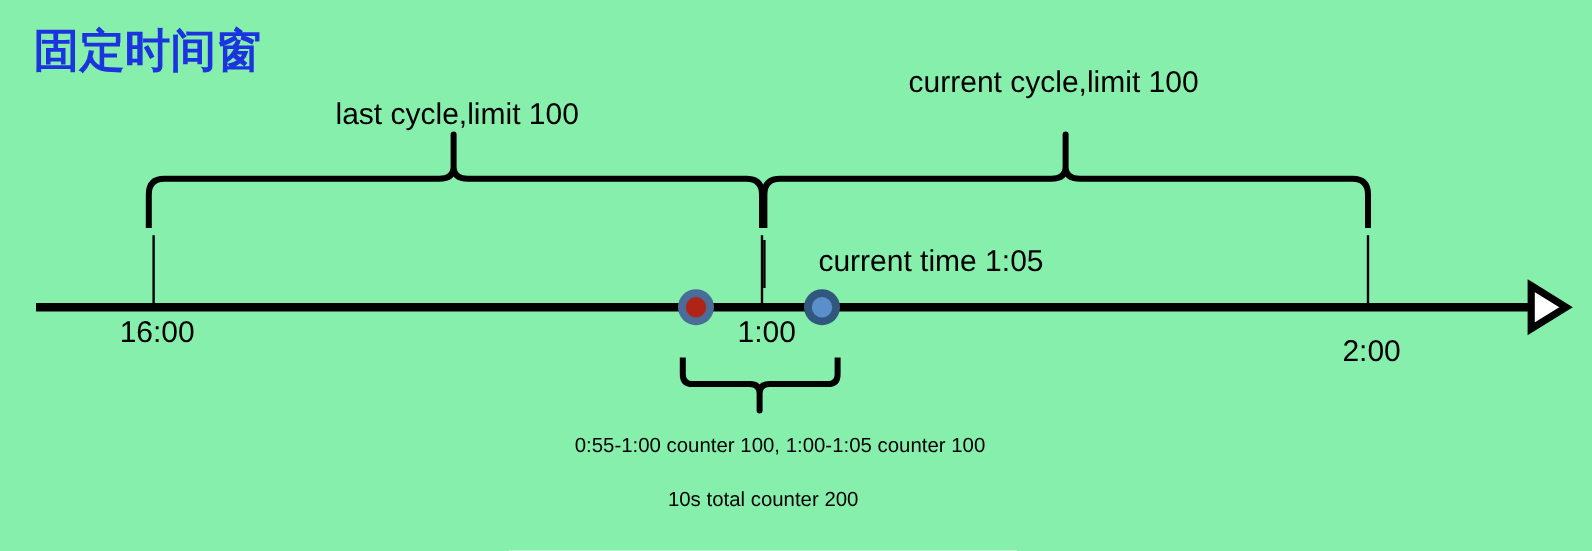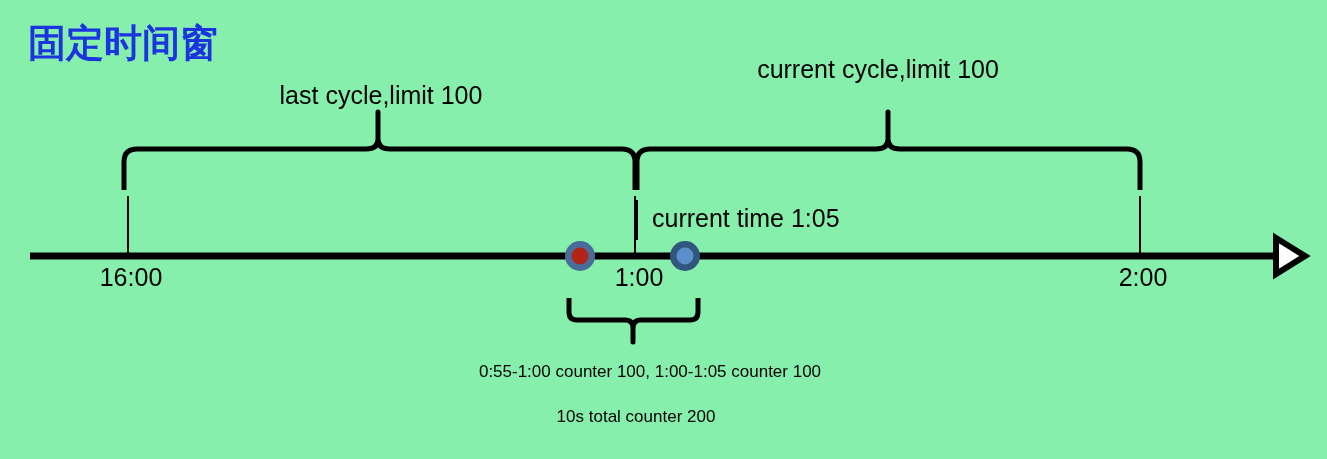--- a/index.html
+++ b/index.html
@@ -121,25 +121,25 @@
 
   </svg>
 
   <div class="lbl title-cn" style="left:28px; top:24px;">固定时间窗</div>
 
   <div class="lbl cycle-label center-anchor" style="left:381px; top:57px;margin-top:26px;">last cycle,limit 100</div>
 
   <div class="lbl cycle-label center-anchor" style="left:878px; top:57px;">current cycle,limit 100</div>
 
 
-  <div class="lbl inline-note" style="left:652px; top:206px;">current time 1:05</div>
+  <div class="lbl inline-note" style="left:682px; top:206px;">current time 1:05</div>
 
   <div class="lbl tick-label center-anchor" style="left:131px; top:265px;">16:00</div>
 
   <div class="lbl tick-label center-anchor" style="left:639px; top:265px;">1:00</div>
 
-  <div class="lbl tick-label center-anchor" style="left:1143px; top:265px;text-align:center;">2:00</div>
+  <div class="lbl tick-label center-anchor" style="left:1143px; top:281px;text-align:center;">2:00</div>
 
   <div class="lbl summary-line center-anchor" style="left:650px; top:363px;">0:55-1:00 counter 100, 1:00-1:05 counter 100</div>
 
   <div class="lbl summary-line center-anchor" style="left:636px; top:408px;">10s total counter 200</div>
 
 </div>
 
 </body></html>

